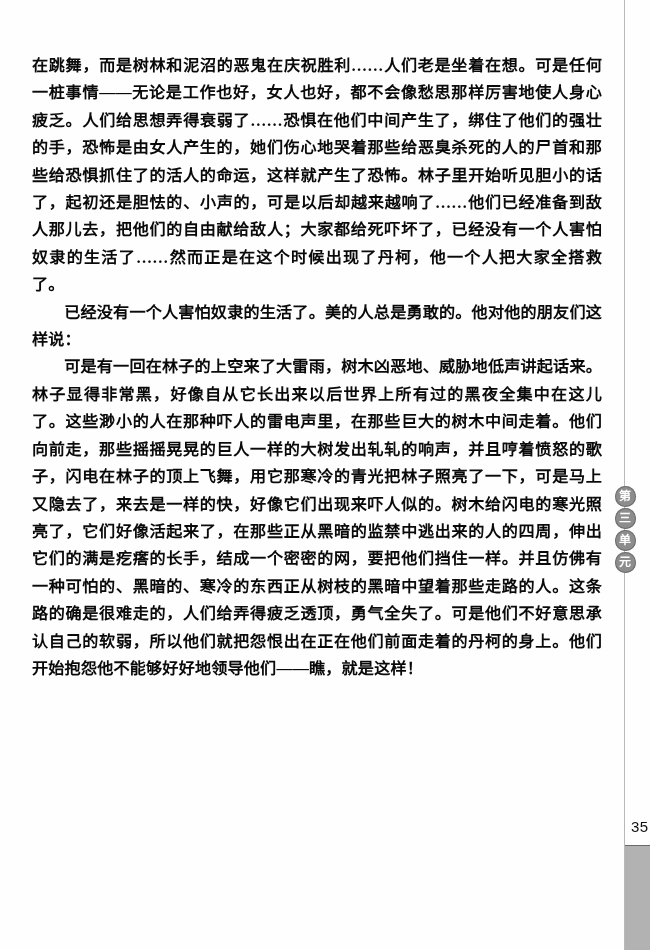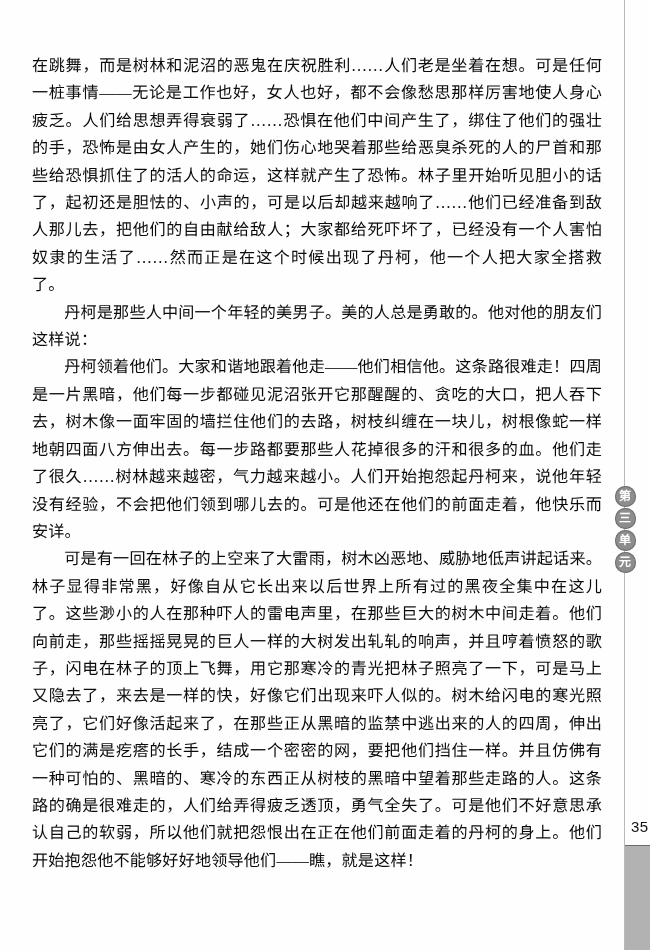--- a/index.html
+++ b/index.html
@@ -43,21 +43,21 @@
     font-weight: 700;
     letter-spacing: 0.2px;
     -webkit-font-smoothing: none;
   }
 
   .para {
     margin: 0;
     text-align: justify;
     text-justify: inter-character;
     word-break: break-all;
-    font-weight: 400;
+    font-weight: 700;
   }
   .para.indent {
     text-indent: 2em;
   }
   .para.flush {
     text-indent: 0;
   }
 
   
   .right-rule {
@@ -119,22 +119,21 @@
 </style>
 </head>
 <body>
 
 <div class="page">
 
   <div class="paper-tint"></div>
 
   <div class="text-column">
     <p class="para flush">在跳舞，而是树林和泥沼的恶鬼在庆祝胜利……人们老是坐着在想。可是任何一桩事情——无论是工作也好，女人也好，都不会像愁思那样厉害地使人身心疲乏。人们给思想弄得衰弱了……恐惧在他们中间产生了，绑住了他们的强壮的手，恐怖是由女人产生的，她们伤心地哭着那些给恶臭杀死的人的尸首和那些给恐惧抓住了的活人的命运，这样就产生了恐怖。林子里开始听见胆小的话了，起初还是胆怯的、小声的，可是以后却越来越响了……他们已经准备到敌人那儿去，把他们的自由献给敌人；大家都给死吓坏了，已经没有一个人害怕奴隶的生活了……然而正是在这个时候出现了丹柯，他一个人把大家全搭救了。</p>
-    <p class="para indent">丹柯是那些人中间一个年轻的美男子。美的人总是勇敢的。他对他的朋友们这样说：</p>
-    <p class="para indent">丹柯领着他们。大家和谐地跟着他走——他们相信他。这条路很难走！四周是一片黑暗，他们每一步都碰见泥沼张开它那醒醒的、贪吃的大口，把人吞下去，树木像一面牢固的墙拦住他们的去路，树枝纠缠在一块儿，树根像蛇一样地朝四面八方伸出去。每一步路都要那些人花掉很多的汗和很多的血。他们走了很久……树林越来越密，气力越来越小。人们开始抱怨起丹柯来，说他年轻没有经验，不会把他们领到哪儿去的。可是他还在他们的前面走着，他快乐而安详。</p>
+    <p class="para indent">已经没有一个人害怕奴隶的生活了。美的人总是勇敢的。他对他的朋友们这样说：</p>
     <p class="para indent">可是有一回在林子的上空来了大雷雨，树木凶恶地、威胁地低声讲起话来。林子显得非常黑，好像自从它长出来以后世界上所有过的黑夜全集中在这儿了。这些渺小的人在那种吓人的雷电声里，在那些巨大的树木中间走着。他们向前走，那些摇摇晃晃的巨人一样的大树发出轧轧的响声，并且哼着愤怒的歌子，闪电在林子的顶上飞舞，用它那寒冷的青光把林子照亮了一下，可是马上又隐去了，来去是一样的快，好像它们出现来吓人似的。树木给闪电的寒光照亮了，它们好像活起来了，在那些正从黑暗的监禁中逃出来的人的四周，伸出它们的满是疙瘩的长手，结成一个密密的网，要把他们挡住一样。并且仿佛有一种可怕的、黑暗的、寒冷的东西正从树枝的黑暗中望着那些走路的人。这条路的确是很难走的，人们给弄得疲乏透顶，勇气全失了。可是他们不好意思承认自己的软弱，所以他们就把怨恨出在正在他们前面走着的丹柯的身上。他们开始抱怨他不能够好好地领导他们——瞧，就是这样！</p>
 
   </div>
 
   <div class="right-rule"></div>
 
   <div class="unit-marker">
     <span class="unit-chip">第</span>
     <span class="unit-chip">三</span>
     <span class="unit-chip">单</span>

